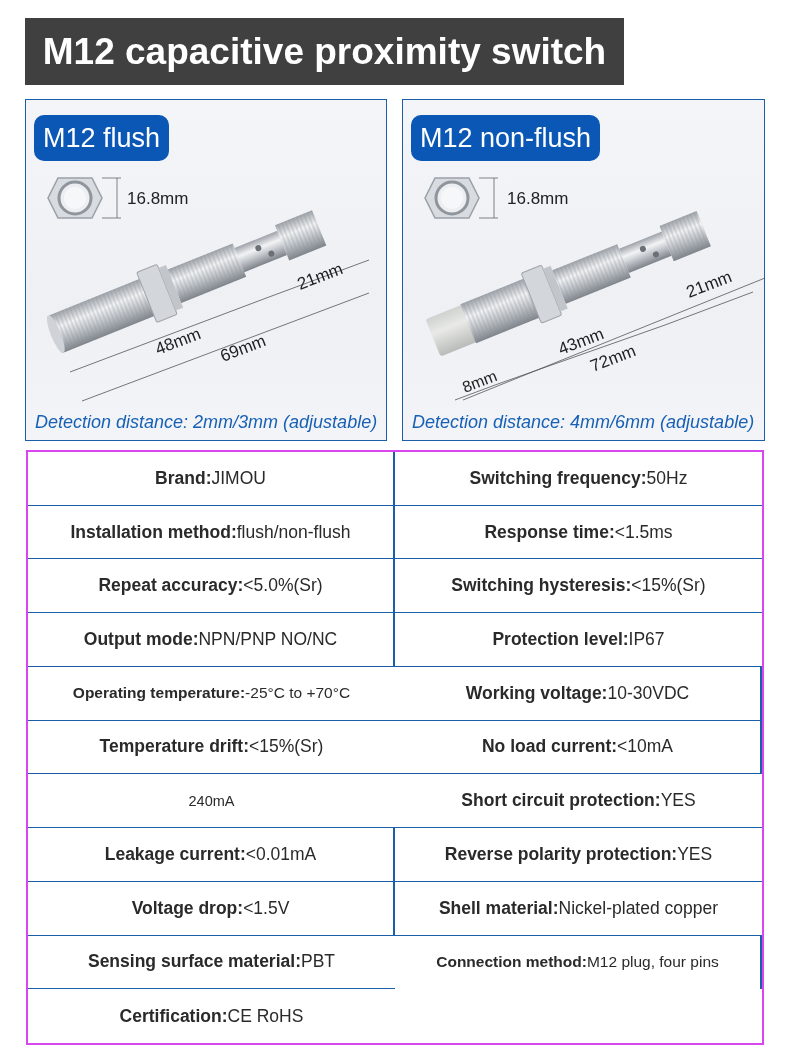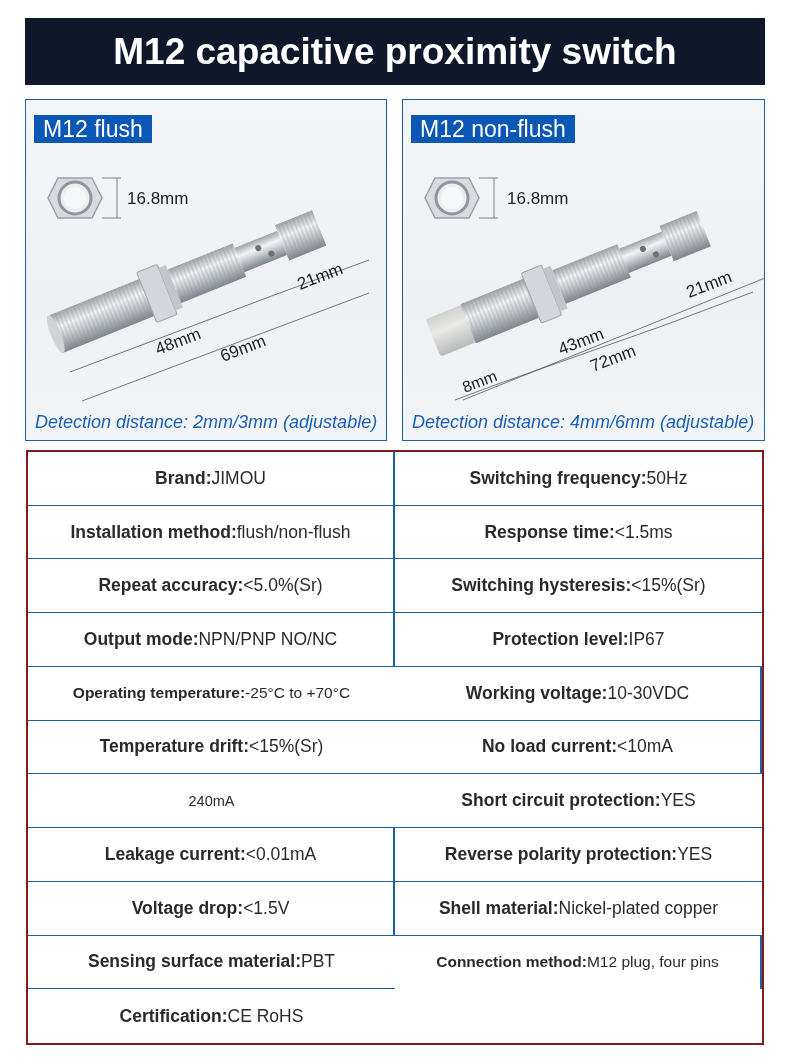--- a/index.html
+++ b/index.html
@@ -1,47 +1,47 @@
 <!DOCTYPE html>
 <html><head>
 <meta charset="utf-8">
 <style>
   html, body { margin: 0; padding: 0; }
   body {
     width: 790px; height: 1057px; background: #ffffff; position: relative; overflow: hidden;
     font-family: "Liberation Sans", sans-serif;
   }
   .header {
-    position: absolute; left: 25px; top: 18px; width: 740px; height: 67px;
-    background: #0f172a; color: #fff;
+    position: absolute; left: 25px; top: 18px; width: 599px; height: 67px;
+    background: #404040; color: #fff;
     display: flex; align-items: center; justify-content: center;
     font-weight: bold; font-size: 37px; letter-spacing: 0;
   }
   .panel {
     position: absolute; top: 99px; height: 342px;
     border: 1.5px solid #1a5fa8; box-sizing: border-box;
     background: linear-gradient(180deg, #f4f5f8 0%, #eef0f4 60%, #f3f4f7 100%);
     overflow: hidden;
   }
   .panel.left { left: 25px; width: 362px; }
   .panel.right { left: 402px; width: 363px; }
   .panel .tag {
-    position: absolute; left: 8px; top: 15px; height: 28px;
-    background: #0a57b5; color: #fff; font-size: 23px;
-    padding: 0 9px; display: flex; align-items: center;
+    position: absolute; left: 8px; top: 15px; height: 46px;
+    background: #0a57b5; color: #fff; font-size: 27px;
+    padding: 0 9px; display: flex; align-items: center; border-radius: 10px;
   }
   .panel .detect {
     position: absolute; left: 9px; bottom: 7px;
     color: #1760b5; font-size: 18px; font-style: italic;
   }
   .panel svg { position: absolute; left: 0; top: 0; }
   .dim { font-family: "Liberation Sans", sans-serif; fill: #222; }
   .table {
     position: absolute; left: 26px; top: 450px; width: 738px; height: 595px;
-    border: 2px solid #7f1d1d; box-sizing: border-box;
+    border: 2px solid #d946ef; box-sizing: border-box;
     display: grid; grid-template-columns: 367px 367px; grid-auto-rows: 1fr;
   }
   .cell {
     border-bottom: 1.5px solid #1a5fa8;
     display: flex; align-items: center; justify-content: center;
     font-size: 17.5px; color: #2a2a2a; white-space: nowrap; box-sizing: border-box;
     text-align: center;
   }
   .cell.l { border-right: 2px solid #1a5fa8; }
   .cell.last { border-bottom: none; }

